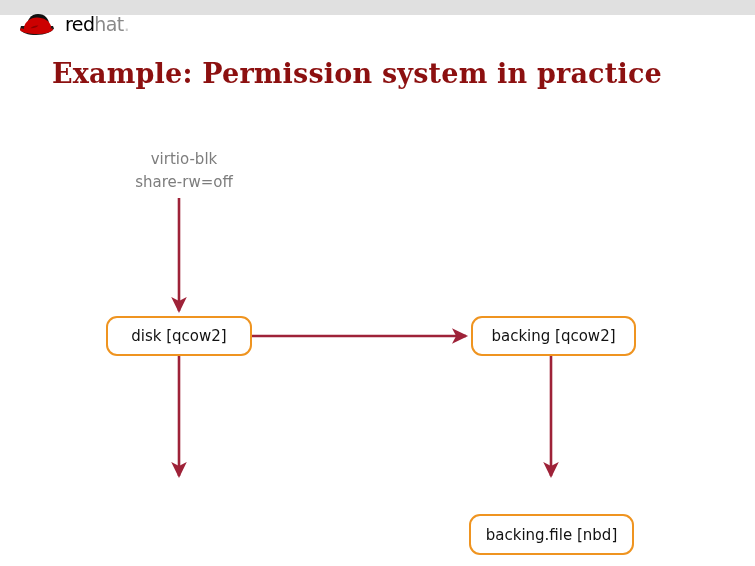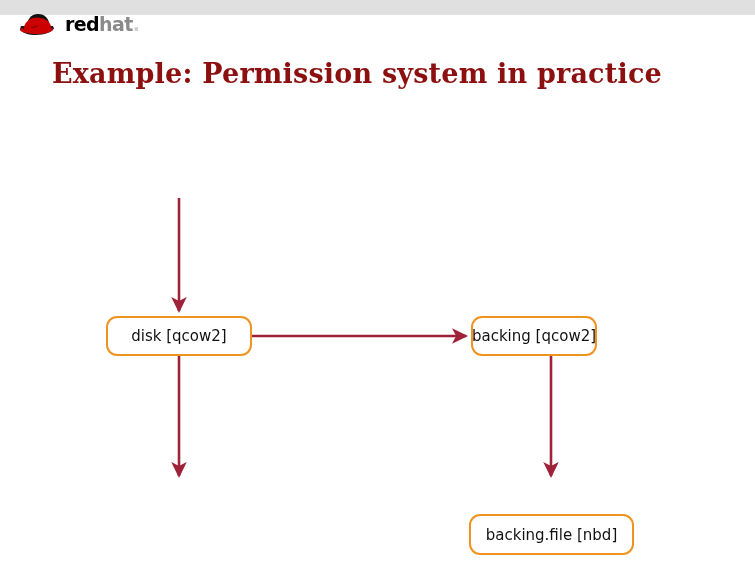--- a/index.html
+++ b/index.html
@@ -36,21 +36,21 @@
   .logo-hat {
     position: relative;
     width: 44px;
     height: 24px;
     margin-right: 3px;
   }
   .logo-hat svg { display: block; }
   .logo-word {
     font-family: "DejaVu Sans", sans-serif;
     font-size: 19px;
-    font-weight: bold;
+    font-weight: normal;
     letter-spacing: -0.6px;
     line-height: 1;
     white-space: nowrap;
   }
   .logo-red  { color: #000000; }
   .logo-hat-text { color: #8a8a8a; }
   .logo-dot { color: #cccccc; font-size: 19px; }
 
   
   .slide-title {
@@ -88,21 +88,21 @@
     background: #ffffff;
     display: flex;
     align-items: center;
     justify-content: center;
     font-family: "DejaVu Sans", "Liberation Sans", sans-serif;
     font-size: 15px;
     color: #121212;
     white-space: nowrap;
   }
   .node-disk        { left: 106px; top: 316px; width: 146px; height: 40px; }
-  .node-backing     { left: 471px; top: 316px; width: 126px; height: 40px; }
+  .node-backing     { left: 471px; top: 316px; width: 165px; height: 40px; }
   .node-diskfile    { left: 106px; top: 481px; width: 148px; height: 41px; }
   .node-backingfile { left: 469px; top: 481px; width: 165px; height: 41px; margin-top: 33px; }
 
   
   .caption {
     position: absolute;
     left: 104px;
     top: 148px;
     width: 160px;
     text-align: center;
@@ -155,20 +155,22 @@
     <line x1="179" y1="198" x2="179" y2="311" stroke="#9e2238" stroke-width="2.6" marker-end="url(#arrowhead)"></line>
 
     <line x1="252" y1="336" x2="466" y2="336" stroke="#9e2238" stroke-width="2.6" marker-end="url(#arrowhead)"></line>
 
     <line x1="179" y1="356" x2="179" y2="476" stroke="#9e2238" stroke-width="2.6" marker-end="url(#arrowhead)"></line>
 
     <line x1="551" y1="356" x2="551" y2="476" stroke="#9e2238" stroke-width="2.6" marker-end="url(#arrowhead)"></line>
   </svg>
 
   <div class="caption">
+    <div>virtio-blk</div>
+    <div>share-rw=off</div>
   </div>
 
   <div class="node node-disk">
     <span>disk [qcow2]</span>
   </div>
 
   <div class="node node-backing">
     <span>backing [qcow2]</span>
   </div>
 

